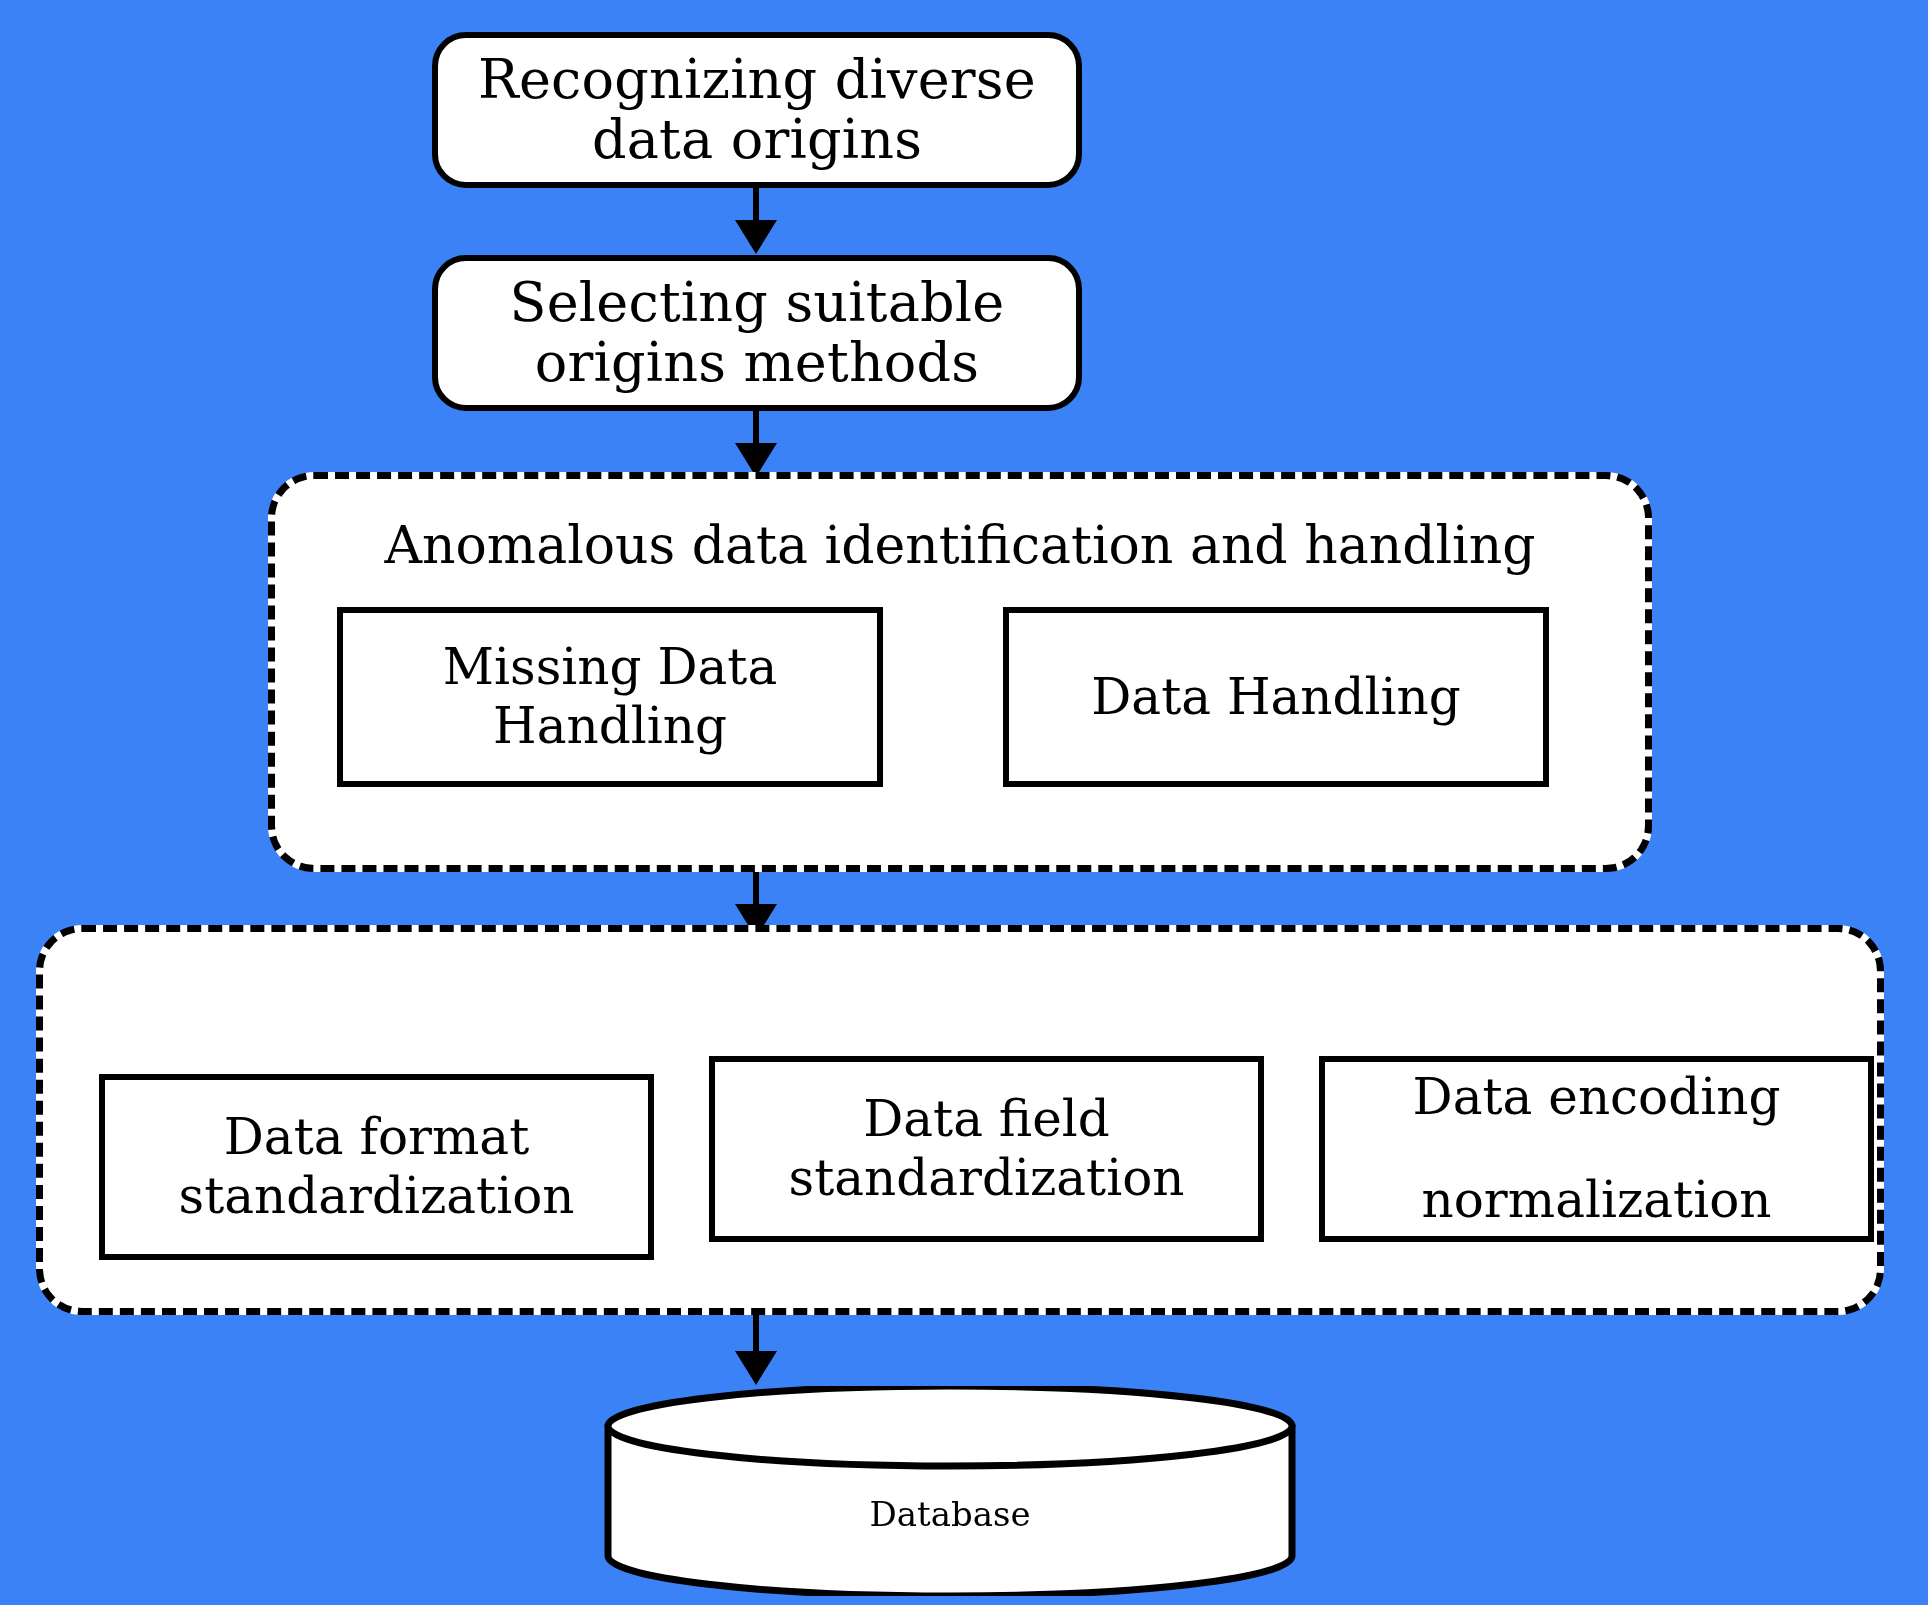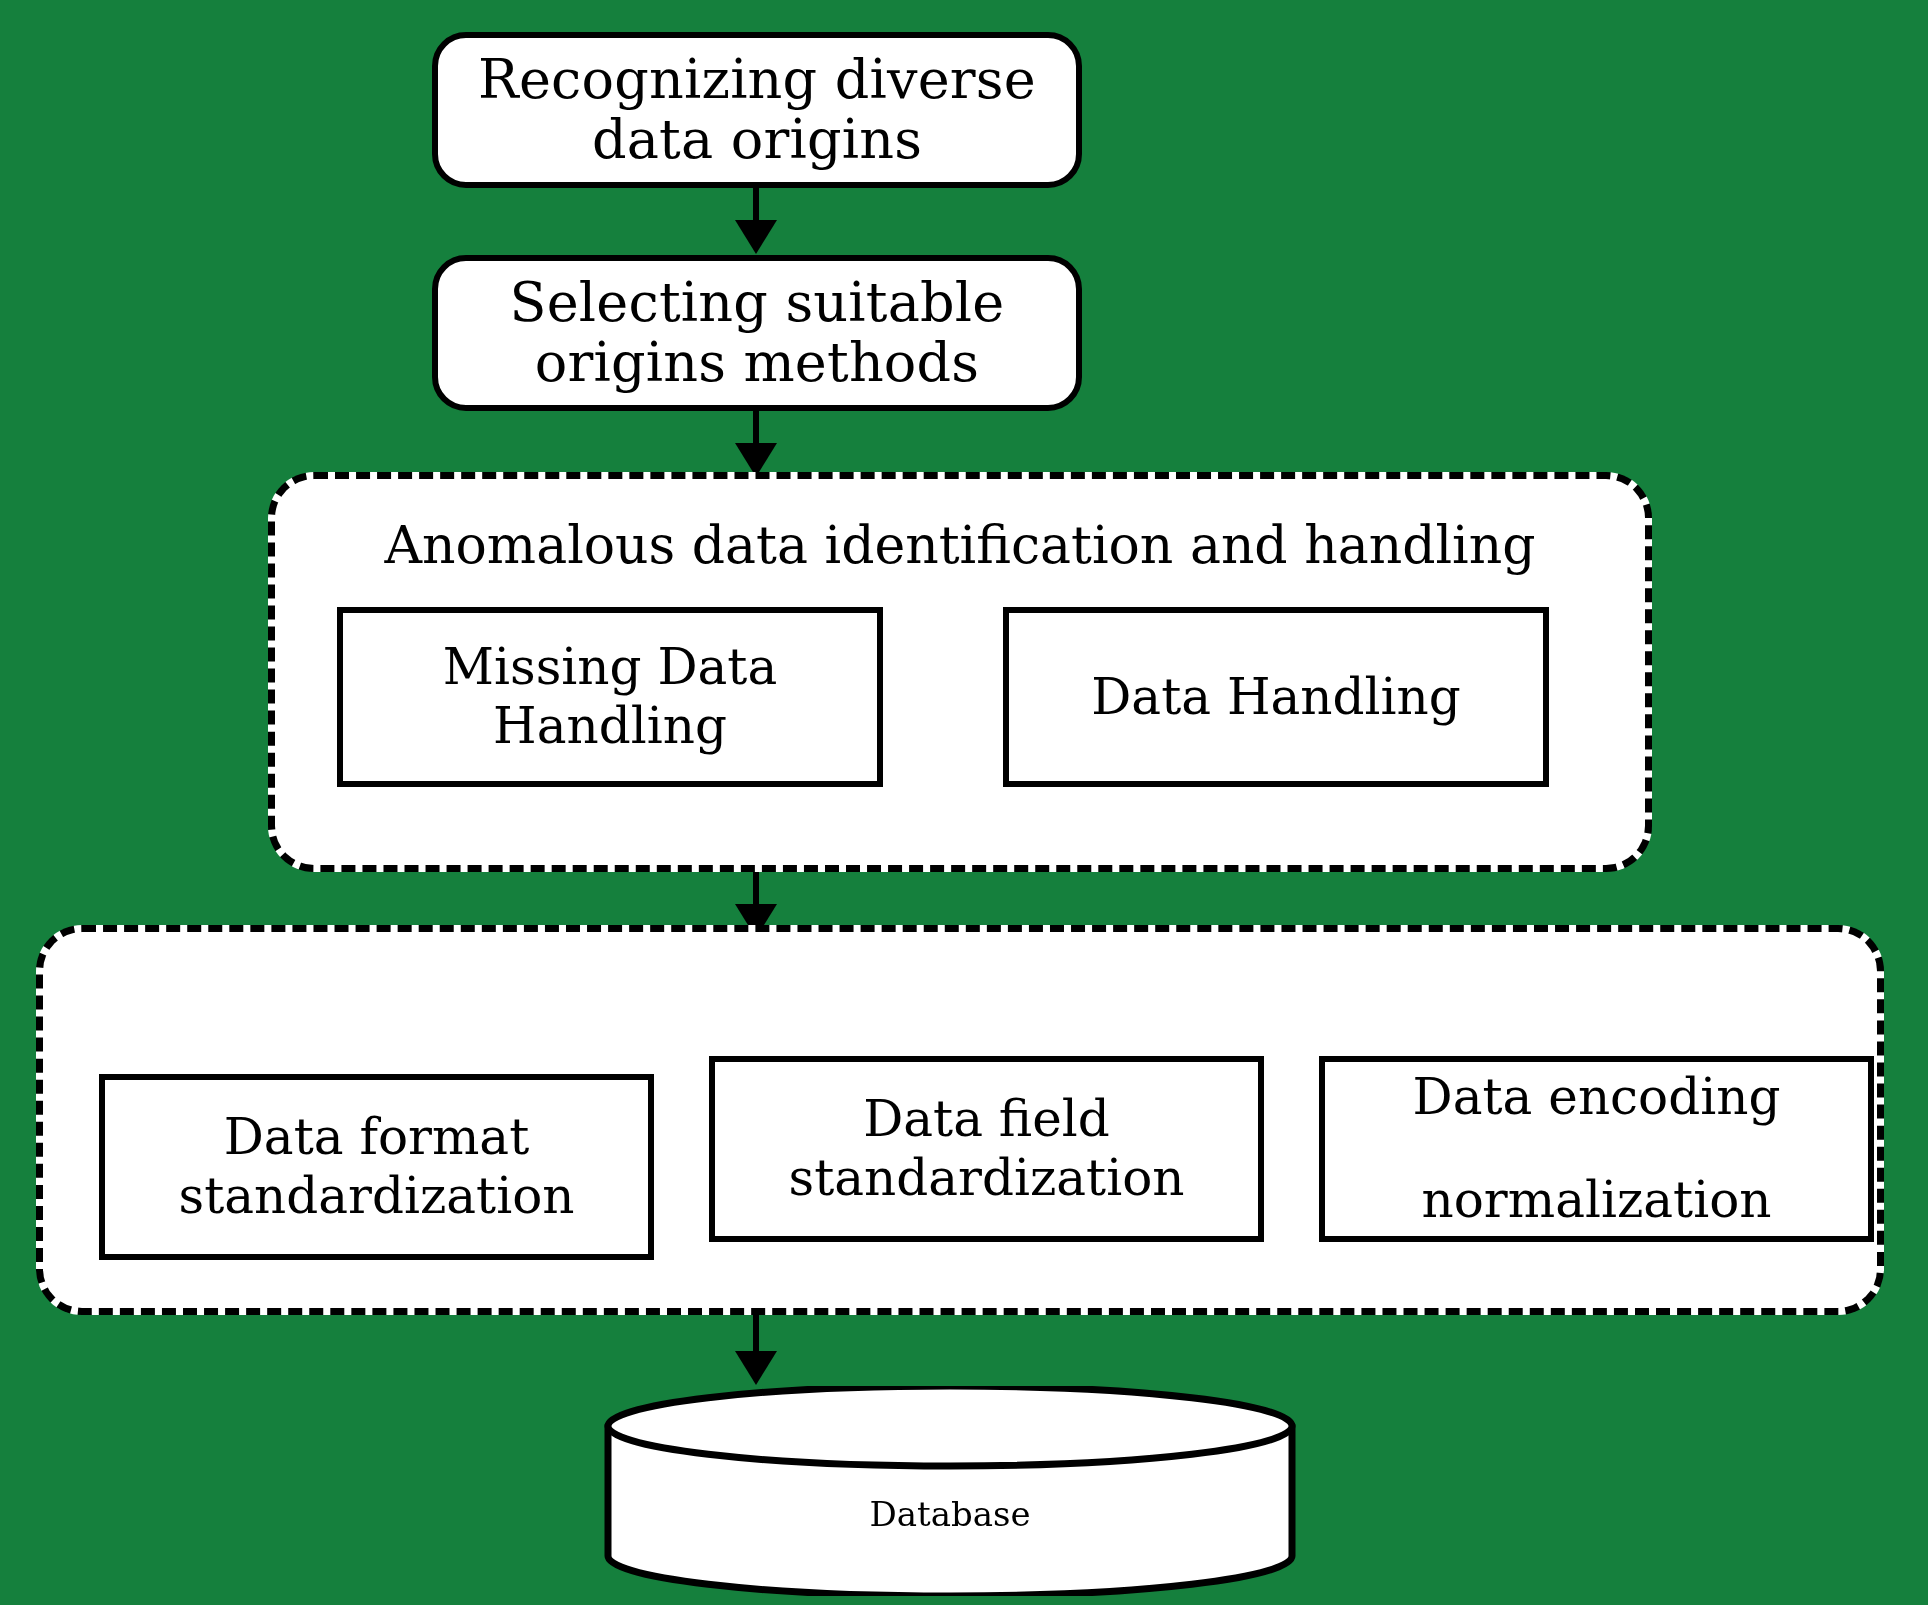--- a/index.html
+++ b/index.html
@@ -12,21 +12,21 @@
     height: 1605px;
     font-family: "DejaVu Serif", "Liberation Serif", serif;
     color: #000000;
     overflow: hidden;
   }
 
   #canvas {
     position: relative;
     width: 1928px;
     height: 1605px;
-    background: #15803d;
+    background: #3b82f6;
   }
 
   
   .node {
     position: absolute;
     box-sizing: border-box;
     display: flex;
     align-items: center;
     justify-content: center;
     text-align: center;

